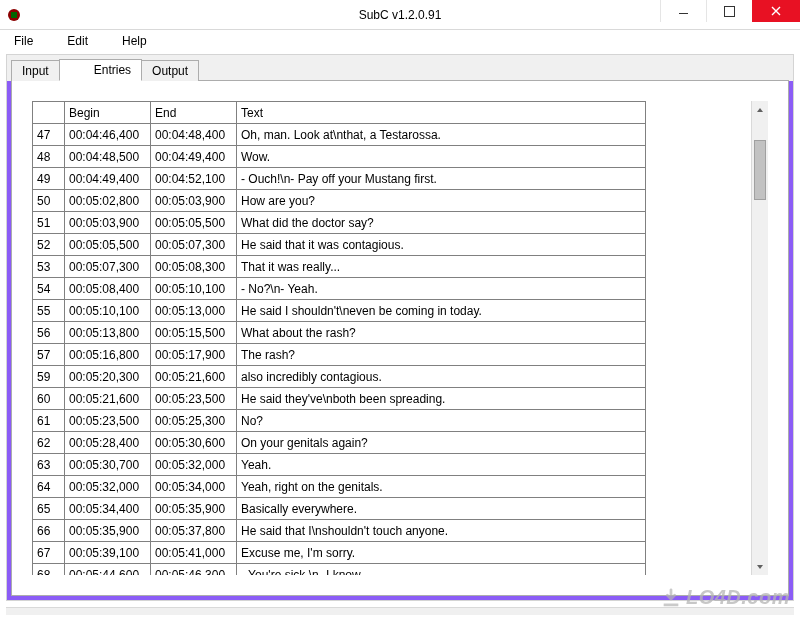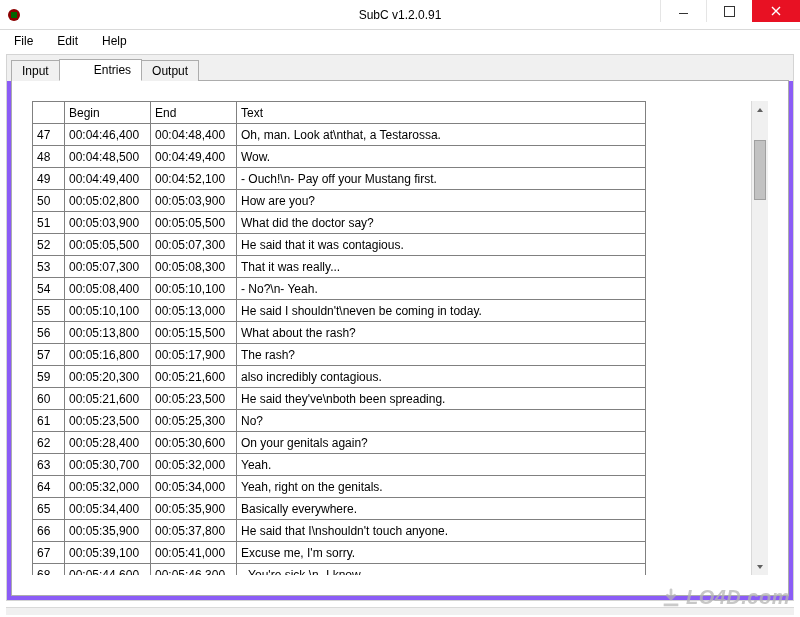--- a/index.html
+++ b/index.html
@@ -58,21 +58,21 @@
     border:none;
     width:48px;
   }
   .win-btn.close svg { width:10px; height:10px; }
   
   .menubar {
     height:22px;
     display:flex;
     align-items:center;
     padding: 0 6px;
-    gap:8px;
+    gap:18px;
     font-size:12px;
     color:#000;
   }
   .menubar .menu-item { padding:2px 8px; }
   
   .content-frame {
     margin:2px 6px 6px 6px;
     border:1px solid #d4d4d4;
     height: calc(100% - 30px - 22px - 18px);
     display:flex;

